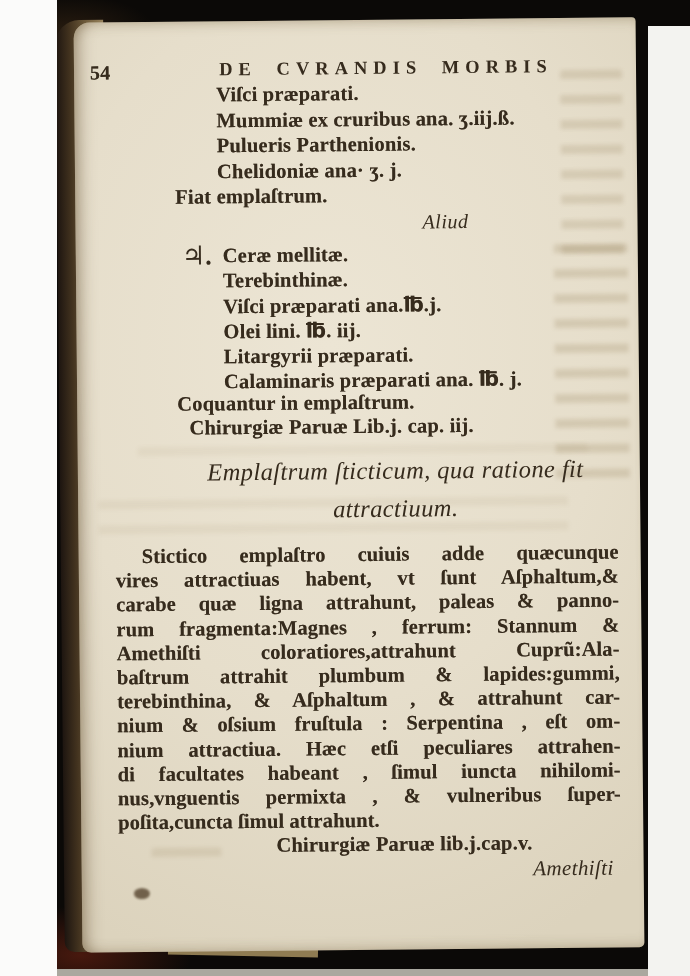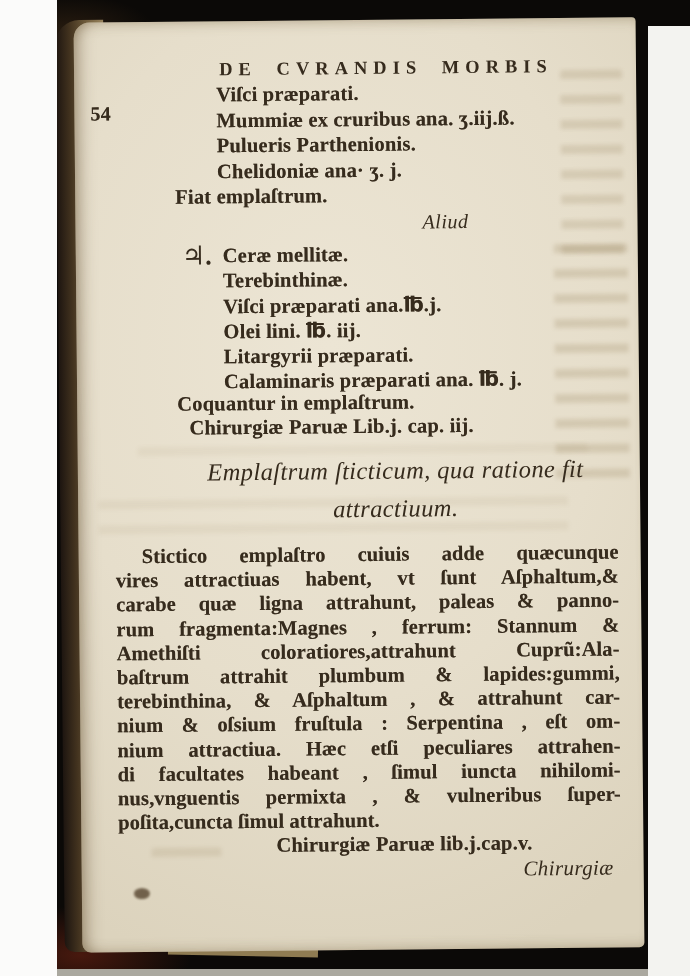--- a/index.html
+++ b/index.html
@@ -24,21 +24,21 @@
   .page{
     position:absolute;left:78px;top:20px;width:562px;height:930px;z-index:2;
     background:radial-gradient(90% 70% at 45% 35%, #ece5d4 0%, #e6decb 55%, #dcd3bd 100%);
     border-radius:16px 4px 5px 9px;
     transform:rotate(-.55deg);transform-origin:50% 50%;
     box-shadow:inset 12px 0 16px -8px rgba(92,70,40,.5), inset 0 10px 14px -10px rgba(120,100,60,.35), inset 0 -10px 14px -10px rgba(120,100,60,.3);
     color:#362b1d;
   }
   .page *{position:absolute;}
   .txt{font-size:20.5px;font-weight:600;letter-spacing:.2px;white-space:nowrap;text-shadow:0 0 .6px rgba(54,43,29,.55);}
-  .hdr-num{left:16px;top:39px;font-size:20px;font-weight:600;margin-top:41px;}
+  .hdr-num{left:16px;top:39px;font-size:20px;font-weight:600;}
   .running{left:62px;top:38px;width:500px;text-align:center;font-size:18.5px;font-weight:600;letter-spacing:6px;word-spacing:9px;white-space:nowrap;}
   .r1{left:142px;top:61px;}
   .r1 div{position:static;line-height:25.6px;}
   .fiat{left:100px;top:164px;}
   .aliud{left:95px;top:191px;width:550px;text-align:center;font-style:italic;font-weight:500;font-size:20px;letter-spacing:.5px;}
   .rx{left:106px;top:219px;font-size:26px;font-weight:600;}
   .r2{left:147px;top:222px;}
   .r2 div{position:static;line-height:25.3px;}
   .coq{left:100px;top:371px;}
   .cit1{left:112px;top:395px;}
@@ -117,15 +117,15 @@
       <div>baſtrum attrahit plumbum &amp; lapides:gummi,</div>
       <div>terebinthina, &amp; Aſphaltum , &amp; attrahunt car-</div>
       <div>nium &amp; oſsium fruſtula : Serpentina , eſt om-</div>
       <div>nium attractiua. Hæc etſi peculiares attrahen-</div>
       <div>di facultates habeant , ſimul iuncta nihilomi-</div>
       <div>nus,vnguentis permixta , &amp; vulneribus ſuper-</div>
       <div class="nj">poſita,cuncta ſimul attrahunt.</div>
     </div>
 
     <div class="cit2 txt">Chirurgiæ Paruæ lib.j.cap.v.</div>
-    <div class="catch">Chirurgiæ</div>
+    <div class="catch">Amethiſti</div>
   </div>
 </div>
 
 </body></html>

